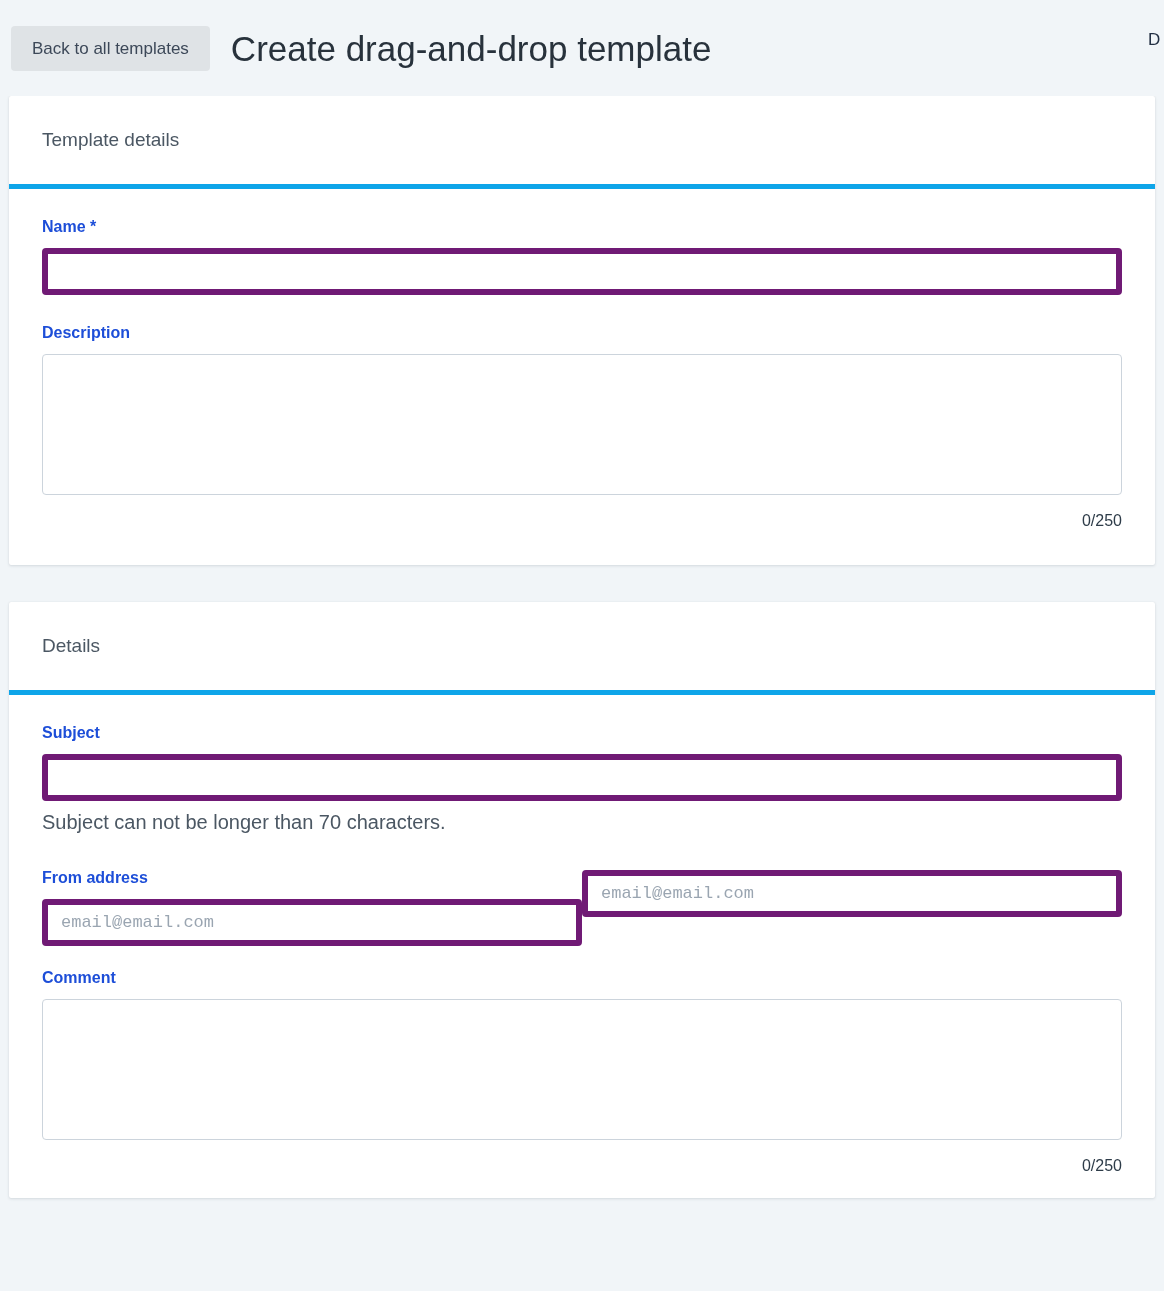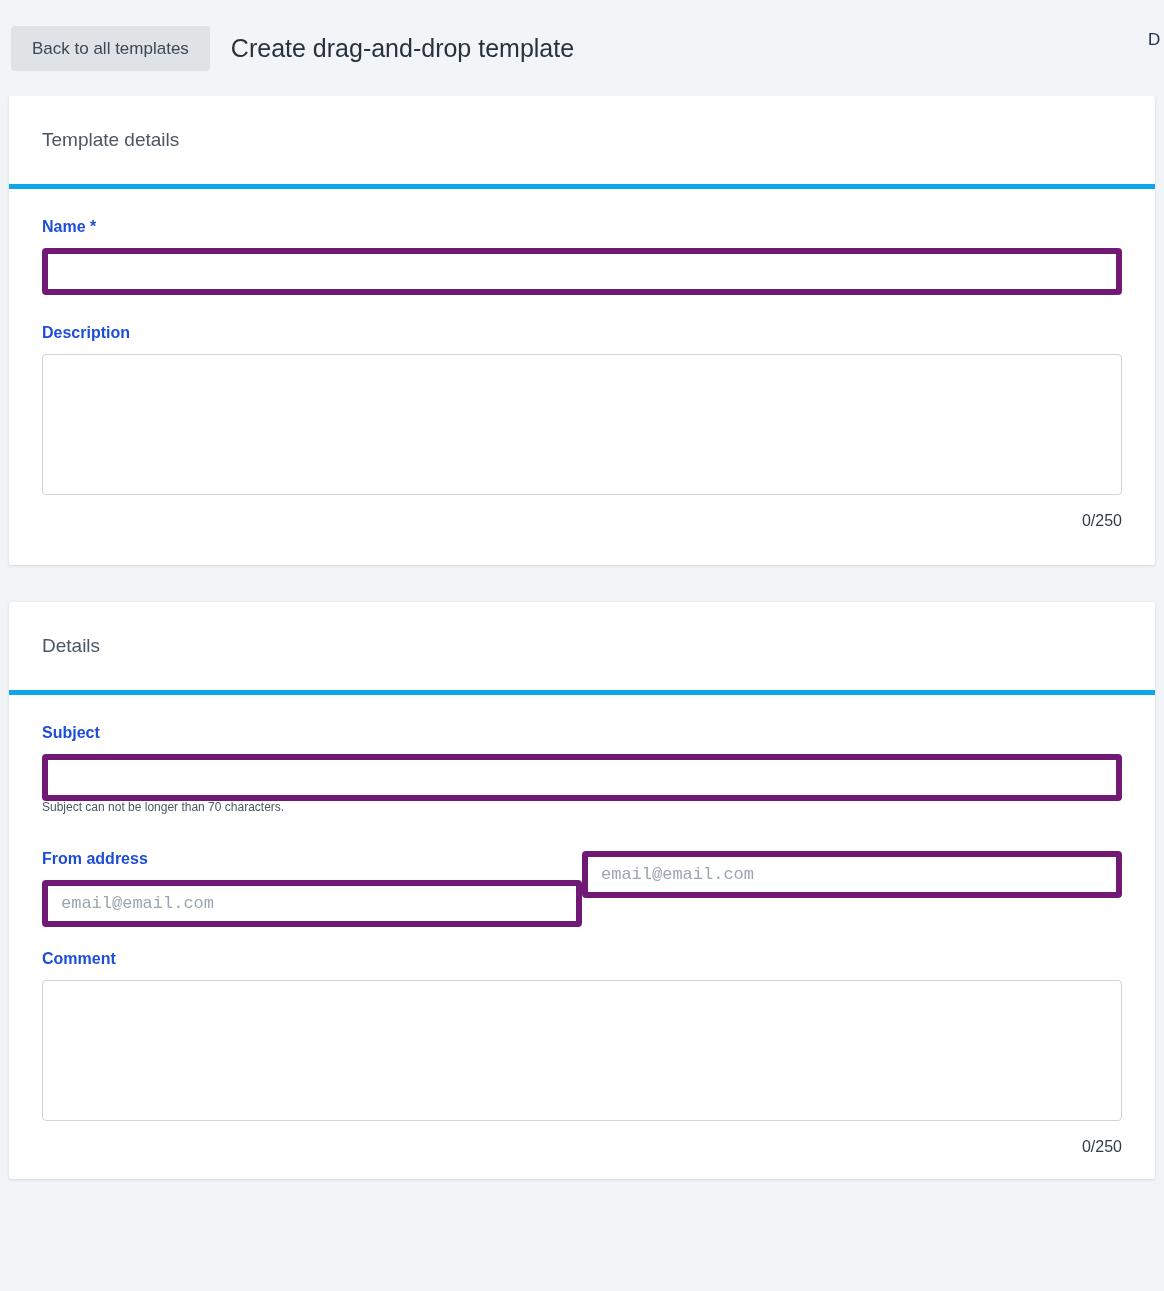--- a/index.html
+++ b/index.html
@@ -32,21 +32,21 @@
     border-radius: 4px;
     color: #3c4858;
     font-size: 17px;
     font-family: "Liberation Sans", sans-serif;
     padding: 14px 21px;
     line-height: 1;
     cursor: pointer;
     white-space: nowrap;
   }
   .page-title {
-    font-size: 25px;
+    font-size: 35px;
     font-weight: 400;
     color: #28323c;
     margin: 0 0 0 21px;
     line-height: 1;
     white-space: nowrap;
   }
   .header-actions {
     position: absolute;
     left: 1148px;
     top: 30px;
@@ -137,22 +137,23 @@
     outline: none;
   }
   .char-counter {
     text-align: right;
     font-size: 16px;
     color: #2e3c49;
     margin-top: 18px;
     line-height: 1;
   }
   .helper-text {
-    font-size: 12px;
+    font-size: 20px;
     color: #4b5763;
+    margin-top: 11px;
     line-height: 1;
   }
   .field-block {
     margin-bottom: 30px;
   }
   .field-block.tight {
     margin-bottom: 12px;
   }
   .two-col {
     display: flex;

